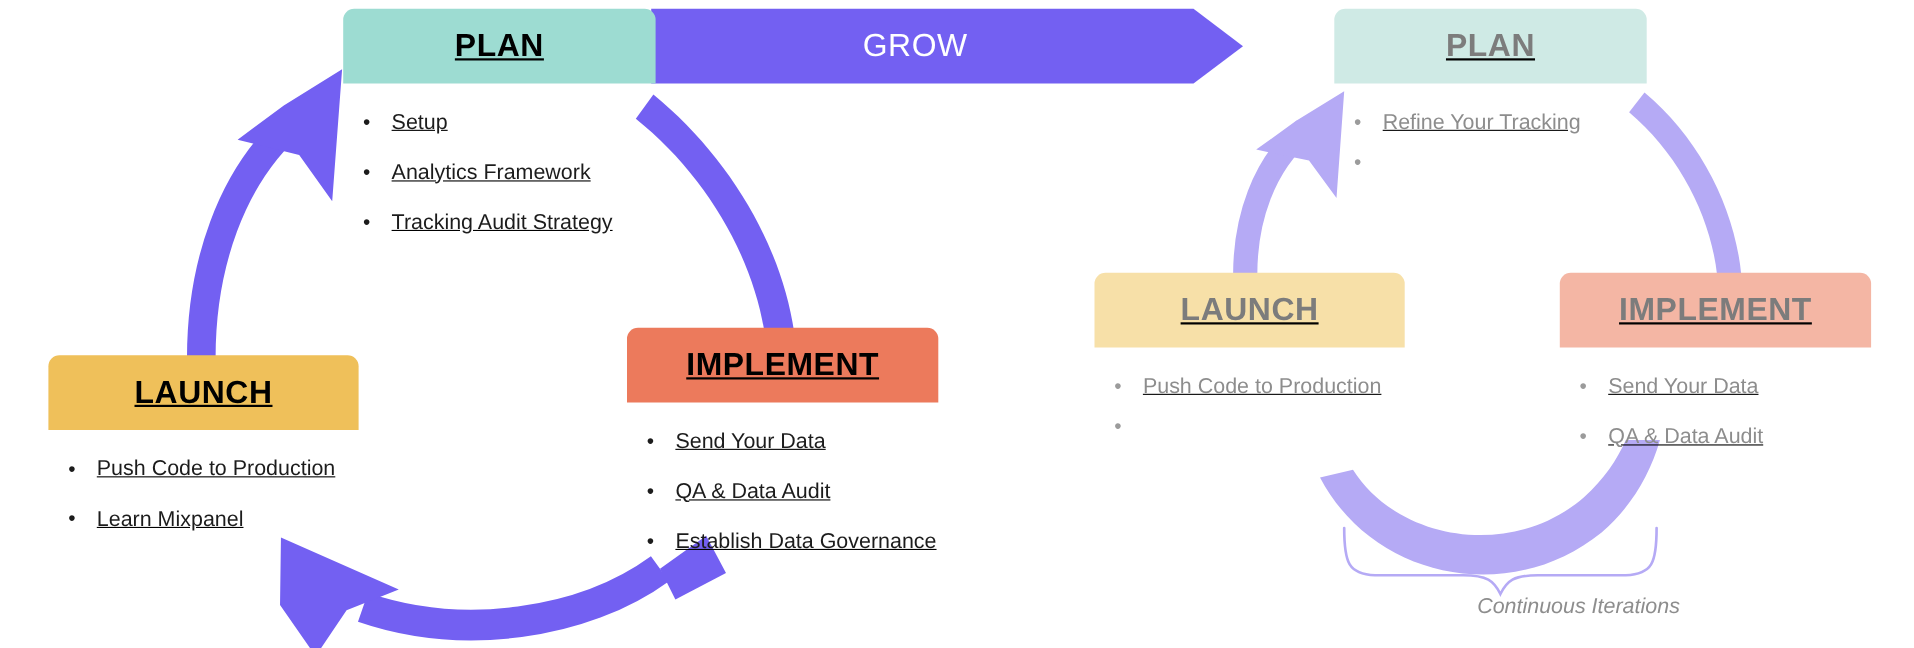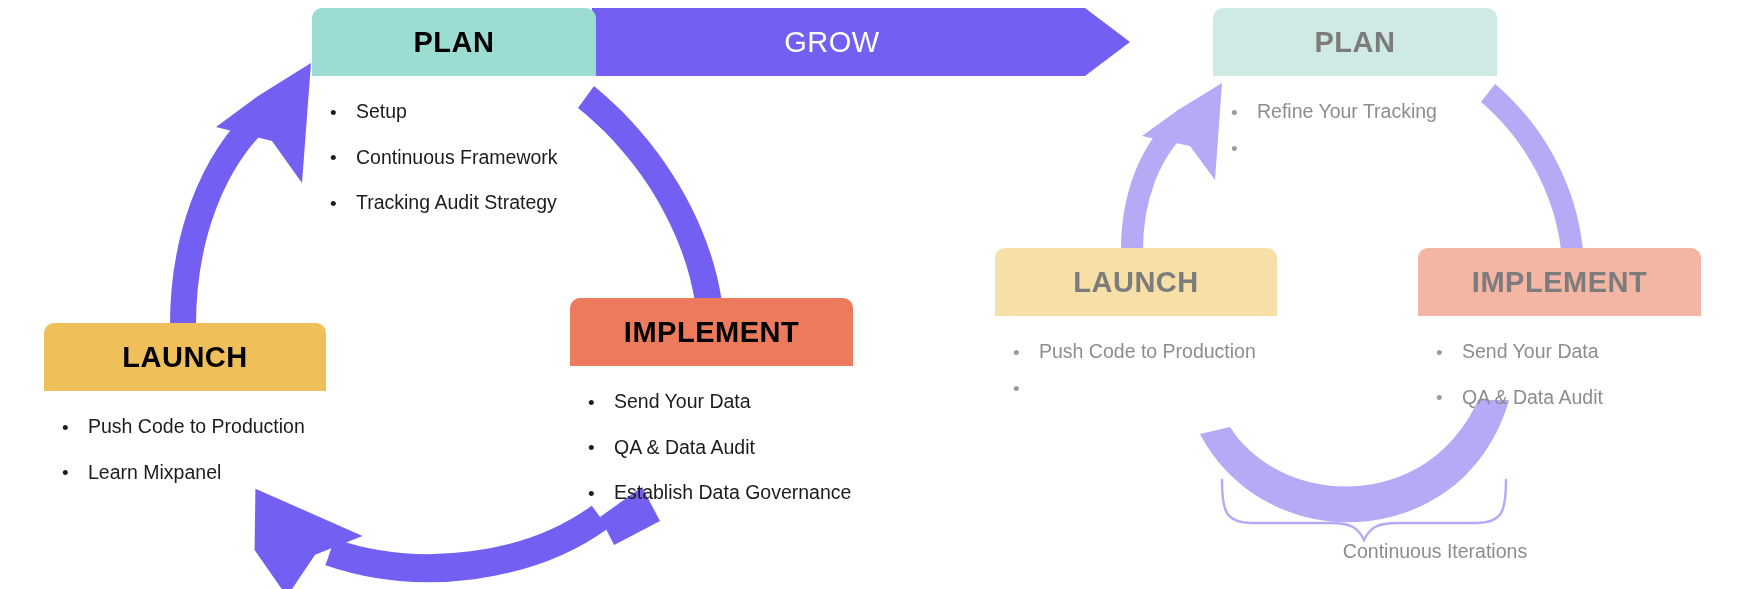--- a/index.html
+++ b/index.html
@@ -22,20 +22,21 @@
     position: absolute;
     left: 0;
     top: 0;
     width: 1740px;
     height: 589px;
     pointer-events: none;
   }
 
   .stage {
     position: absolute;
+    text-decoration: underline;
   }
   .stage-header {
     border-radius: 10px;
     text-align: center;
     font-weight: bold;
     letter-spacing: 0.5px;
     display: flex;
     align-items: center;
     justify-content: center;
     box-sizing: border-box;
@@ -120,20 +121,21 @@
   
   #continuous-iterations-label {
     position: absolute;
     left: 1255px;
     top: 540px;
     width: 360px;
     text-align: center;
     font-size: 19.5px;
     color: #8d8d8d;
     white-space: nowrap;
+    font-style: italic;
   }
 </style>
 </head>
 <body>
 
 <div id="canvas">
 
   <svg id="arrow-layer" viewBox="0 0 1740 589" width="1740" height="589" xmlns="http://www.w3.org/2000/svg">
 
     <path d="M 592 8 L 1085 8 L 1130 42 L 1085 76 L 592 76 Z" fill="#7360F2"></path>
@@ -184,21 +186,21 @@
   </svg>
 
   <div id="grow-banner">
     <div class="grow-label">GROW</div>
   </div>
 
   <div class="stage active" id="stage-plan-left">
     <div class="stage-header">PLAN</div>
     <ul class="stage-list">
       <li><span class="bullet">•</span><span>Setup</span></li>
-      <li><span class="bullet">•</span><span>Continuous Framework</span></li>
+      <li><span class="bullet">•</span><span>Analytics Framework</span></li>
       <li><span class="bullet">•</span><span>Tracking Audit Strategy</span></li>
     </ul>
   </div>
 
   <div class="stage active" id="stage-launch-left">
     <div class="stage-header">LAUNCH</div>
     <ul class="stage-list">
       <li><span class="bullet">•</span><span>Push Code to Production</span></li>
       <li><span class="bullet">•</span><span>Learn Mixpanel</span></li>
     </ul>

